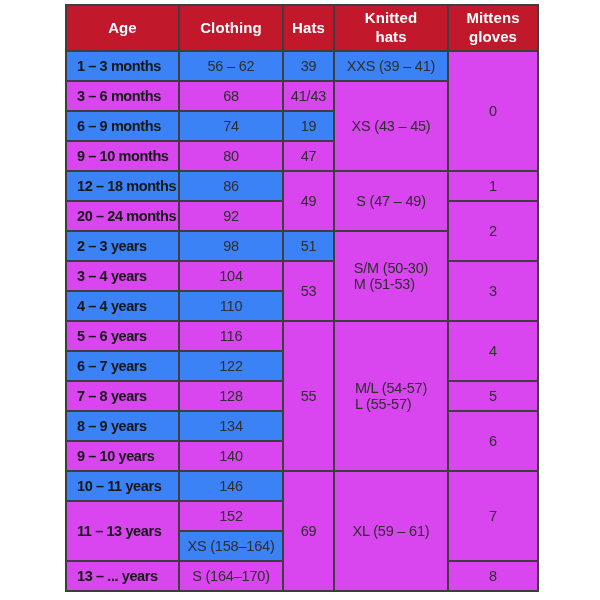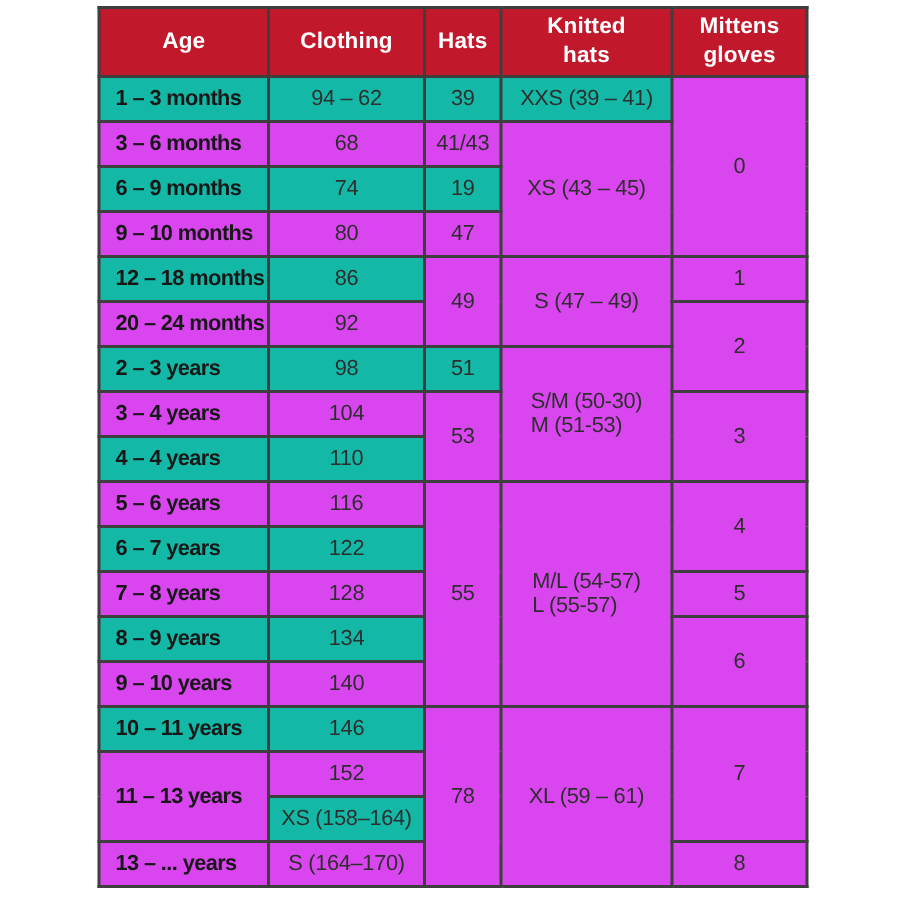--- a/index.html
+++ b/index.html
@@ -55,21 +55,21 @@
     white-space: pre-line;
     text-align: left;
   }
   td.col-age {
     text-align: left;
     padding-left: 10px;
     font-weight: bold;
     color: #171717;
     letter-spacing: -0.4px;
   }
-  td.shade-gray  { background: #14b8a6; }
+  td.shade-gray  { background: #3b82f6; }
   td.shade-light { background: #d946ef; }
 </style>
 </head>
 <body>
 
 <div class="chart-wrap">
   <table class="size-chart">
     <colgroup>
       <col class="c-age">
       <col class="c-clothing">
@@ -84,21 +84,21 @@
           <th>Hats</th>
           <th>Knitted
 hats</th>
           <th>Mittens
 gloves</th>
         </tr>
     </thead>
     <tbody>
         <tr>
           <td class="col-age shade-gray"><span class="cell-text">1 – 3 months</span></td>
-          <td class="col-clothing shade-gray"><span class="cell-text">94 – 62</span></td>
+          <td class="col-clothing shade-gray"><span class="cell-text">56 – 62</span></td>
           <td class="col-hats shade-gray"><span class="cell-text">39</span></td>
           <td class="col-knitted_hats shade-gray"><span class="cell-text">XXS (39 – 41)</span></td>
           <td rowspan="4" class="col-mittens_gloves shade-light"><span class="cell-text">0</span></td>
         </tr>
         <tr>
           <td class="col-age shade-light"><span class="cell-text">3 – 6 months</span></td>
           <td class="col-clothing shade-light"><span class="cell-text">68</span></td>
           <td class="col-hats shade-light"><span class="cell-text">41/43</span></td>
           <td rowspan="3" class="col-knitted_hats shade-light"><span class="cell-text">XS (43 – 45)</span></td>
         </tr>
@@ -163,21 +163,21 @@
           <td class="col-clothing shade-gray"><span class="cell-text">134</span></td>
           <td rowspan="2" class="col-mittens_gloves shade-light"><span class="cell-text">6</span></td>
         </tr>
         <tr>
           <td class="col-age shade-light"><span class="cell-text">9 – 10 years</span></td>
           <td class="col-clothing shade-light"><span class="cell-text">140</span></td>
         </tr>
         <tr>
           <td class="col-age shade-gray"><span class="cell-text">10 – 11 years</span></td>
           <td class="col-clothing shade-gray"><span class="cell-text">146</span></td>
-          <td rowspan="4" class="col-hats shade-light"><span class="cell-text">78</span></td>
+          <td rowspan="4" class="col-hats shade-light"><span class="cell-text">69</span></td>
           <td rowspan="4" class="col-knitted_hats shade-light"><span class="cell-text">XL (59 – 61)</span></td>
           <td rowspan="3" class="col-mittens_gloves shade-light"><span class="cell-text">7</span></td>
         </tr>
         <tr>
           <td rowspan="2" class="col-age shade-light"><span class="cell-text">11 – 13 years</span></td>
           <td class="col-clothing shade-light"><span class="cell-text">152</span></td>
         </tr>
         <tr>
           <td class="col-clothing shade-gray"><span class="cell-text">XS (158–164)</span></td>
         </tr>

